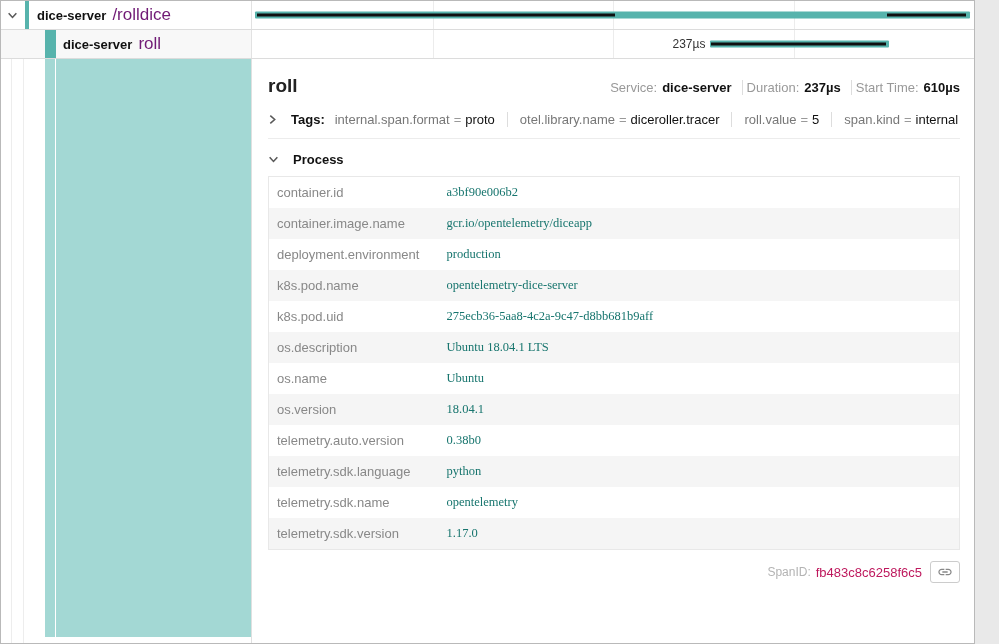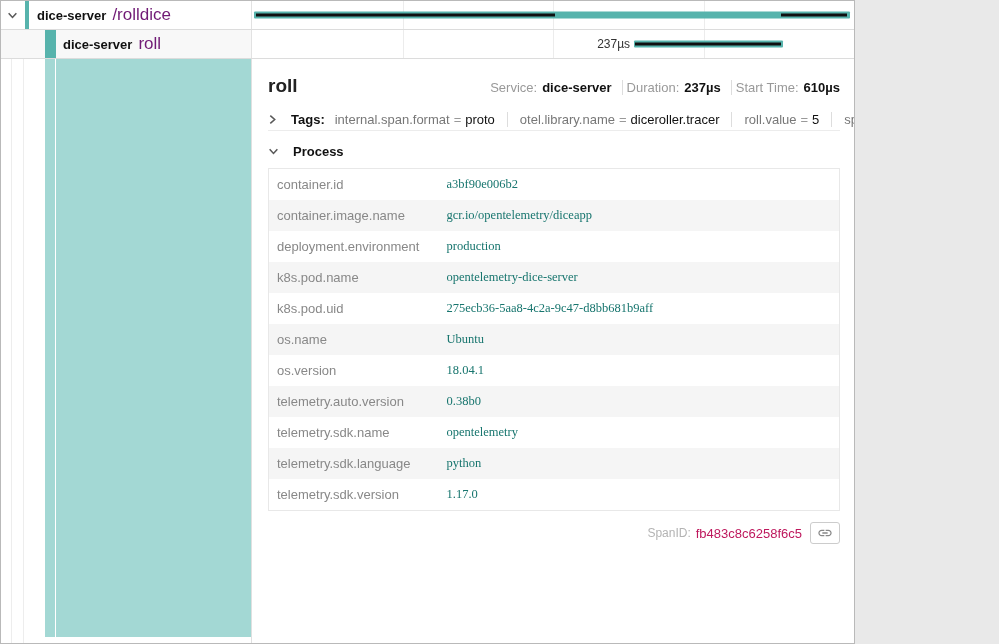--- a/index.html
+++ b/index.html
@@ -5,21 +5,21 @@
   :root{
     --teal:#57b3ac;
     --teal-block:#a3d8d4;
     --val-color:#17756e;
     --border:#dcdcdc;
   }
   *{box-sizing:border-box;}
   html,body{margin:0;padding:0;background:#e9e9e9;}
   body{font-family:"Liberation Sans", sans-serif;}
   .app{
-    width:855px;height:644px;background:#fff;border:1px solid #b9b9b9;
+    width:975px;height:644px;background:#fff;border:1px solid #b9b9b9;
     overflow:hidden;position:relative;
   }
   
   .span-row{display:flex;height:29px;border-bottom:1px solid var(--border);}
   .name-col{width:251px;flex:none;display:flex;align-items:center;border-right:1px solid #e2e2e2;position:relative;background:#fff;}
   .row1 .name-col{padding-left:6px;}
   .row2 .name-col{padding-left:44px;background:#f8f8f8;}
   .chev{display:flex;align-items:center;margin-right:7px;flex:none;}
   .accent{width:4px;align-self:stretch;background:var(--teal);margin-right:8px;flex:none;}
   .accent2{width:11px;align-self:stretch;background:var(--teal);margin-right:7px;flex:none;}
@@ -44,21 +44,21 @@
   .teal-strip{position:absolute;left:44px;width:10px;top:0;bottom:6px;background:var(--teal-block);}
   .teal-block{position:absolute;left:55px;right:0;top:0;bottom:6px;background:var(--teal-block);}
   .detail{flex:1;padding:16px 14px 0 16px;overflow:hidden;background:#fff;}
   .detail-header{display:flex;justify-content:space-between;align-items:baseline;}
   .title{font-size:19px;font-weight:bold;color:#222;}
   .overview{display:flex;align-items:baseline;font-size:13px;}
   .ov-item{display:flex;align-items:baseline;}
   .ov-item + .ov-item{border-left:1px solid #ddd;margin-left:10px;padding-left:4px;}
   .ov-label{color:#999;margin-right:5px;}
   .ov-value{font-weight:bold;color:#111;}
-  .tags-row{margin-top:15px;display:flex;align-items:center;font-size:13px;border-bottom:1px solid #ececec;padding-bottom:3px;flex-wrap:nowrap;}
+  .tags-row{margin-top:15px;display:flex;align-items:center;font-size:13px;border-bottom:1px solid #ececec;padding-bottom:11px;flex-wrap:nowrap;}
   .sec-label{font-weight:bold;color:#111;margin-left:7px;}
   .tag-items{display:flex;align-items:baseline;margin-left:10px;}
   .tag-item{white-space:nowrap;}
   .tag-item + .tag-item{border-left:1px solid #ddd;margin-left:12px;padding-left:12px;}
   .tag-key{color:#777;}
   .tag-eq{color:#999;margin:0 4px;}
   .tag-value{color:#111;}
   .process-header{margin-top:13px;display:flex;align-items:center;font-size:13px;}
   .kv-table{width:100%;border-collapse:collapse;margin-top:9px;border:1px solid #e8e8e8;font-size:13px;}
   .kv-table td{padding:8px 8px;vertical-align:top;}
@@ -188,38 +188,42 @@
             </tr>
           <tr>
               <td class="kv-key">k8s.pod.name</td>
               <td class="kv-val">opentelemetry-dice-server</td>
             </tr>
           <tr>
               <td class="kv-key">k8s.pod.uid</td>
               <td class="kv-val">275ecb36-5aa8-4c2a-9c47-d8bb681b9aff</td>
             </tr>
           <tr>
+              <td class="kv-key">os.description</td>
+              <td class="kv-val">Ubuntu 18.04.1 LTS</td>
+            </tr>
+          <tr>
               <td class="kv-key">os.name</td>
               <td class="kv-val">Ubuntu</td>
             </tr>
           <tr>
               <td class="kv-key">os.version</td>
               <td class="kv-val">18.04.1</td>
             </tr>
           <tr>
               <td class="kv-key">telemetry.auto.version</td>
               <td class="kv-val">0.38b0</td>
             </tr>
           <tr>
+              <td class="kv-key">telemetry.sdk.language</td>
+              <td class="kv-val">python</td>
+            </tr>
+          <tr>
               <td class="kv-key">telemetry.sdk.name</td>
               <td class="kv-val">opentelemetry</td>
-            </tr>
-          <tr>
-              <td class="kv-key">telemetry.sdk.language</td>
-              <td class="kv-val">python</td>
             </tr>
           <tr>
               <td class="kv-key">telemetry.sdk.version</td>
               <td class="kv-val">1.17.0</td>
             </tr>
         </tbody>
       </table>
 
       <div class="detail-footer">
         <span class="spanid-label">SpanID:</span>

